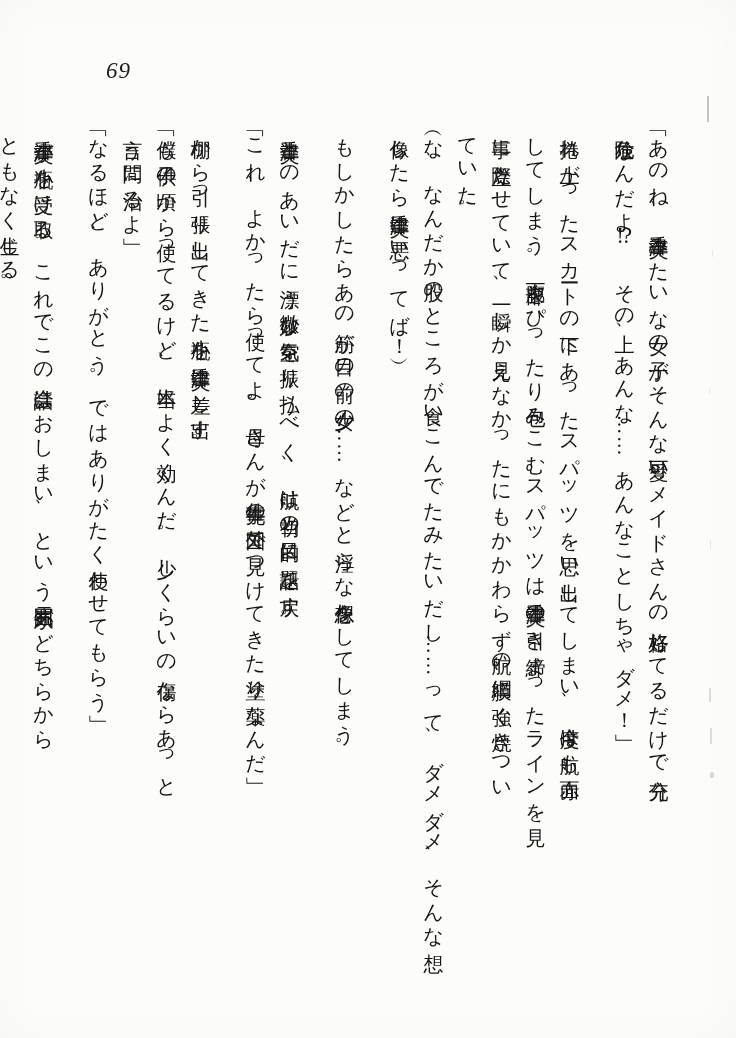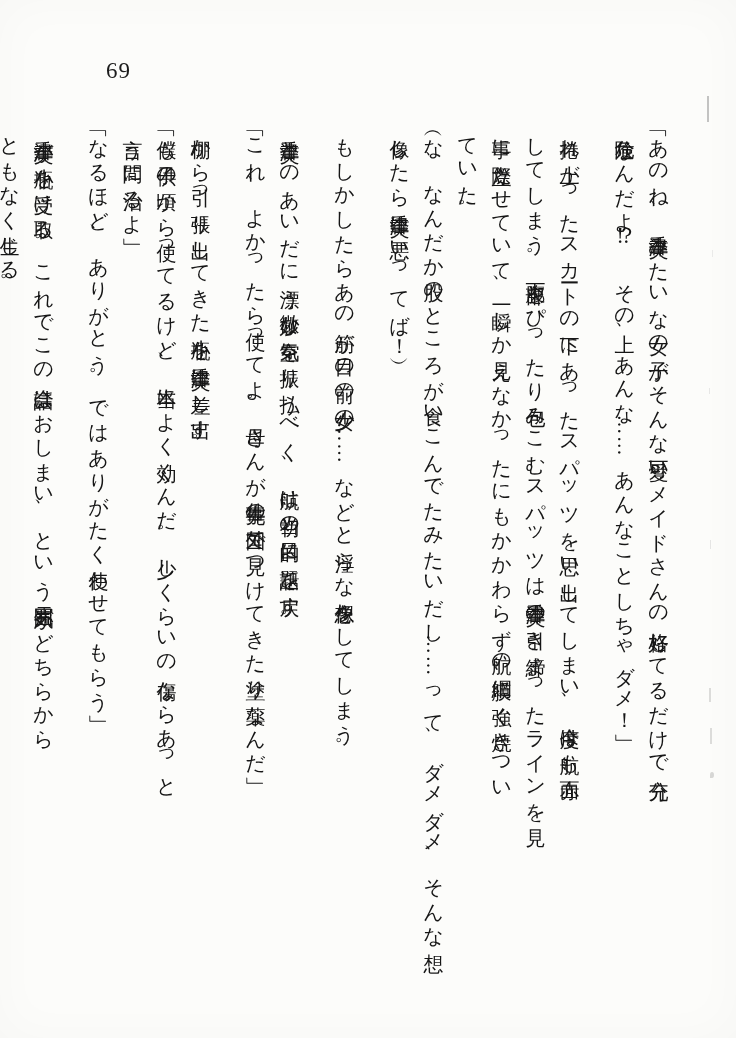--- a/index.html
+++ b/index.html
@@ -17,20 +17,21 @@
     width: 736px;
     height: 1038px;
     background: #fcfcfa;
     overflow: hidden;
     box-shadow: inset 0 0 50px rgba(0,0,0,0.025);
   }
   .page-number {
     position: absolute;
     top: 58px;
     left: 106px;
+    font-style: italic;
     font-size: 23px;
     letter-spacing: 1px;
     color: #1c1c1c;
   }
   .text-block {
     position: absolute;
     top: 124px;
     right: 60px;
     height: 824px;
     writing-mode: vertical-rl;

